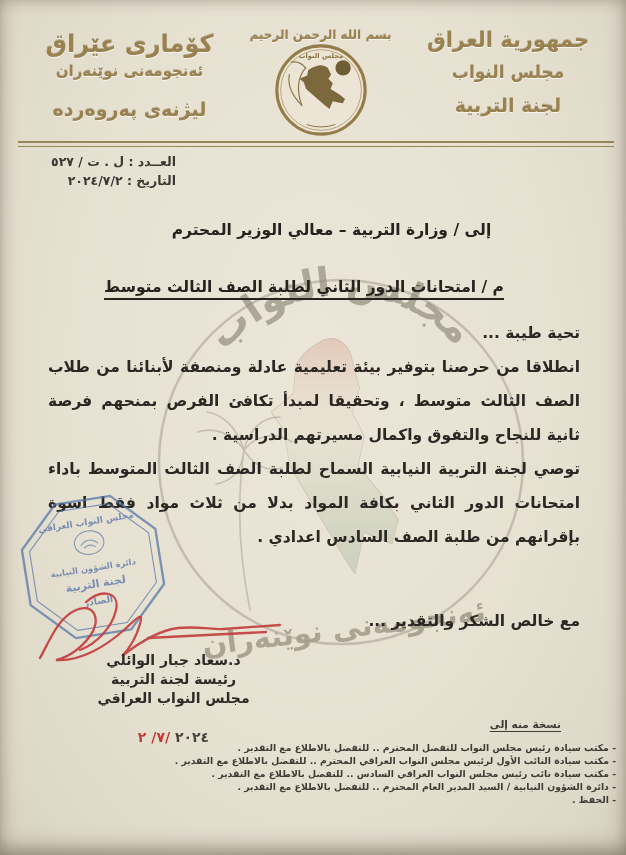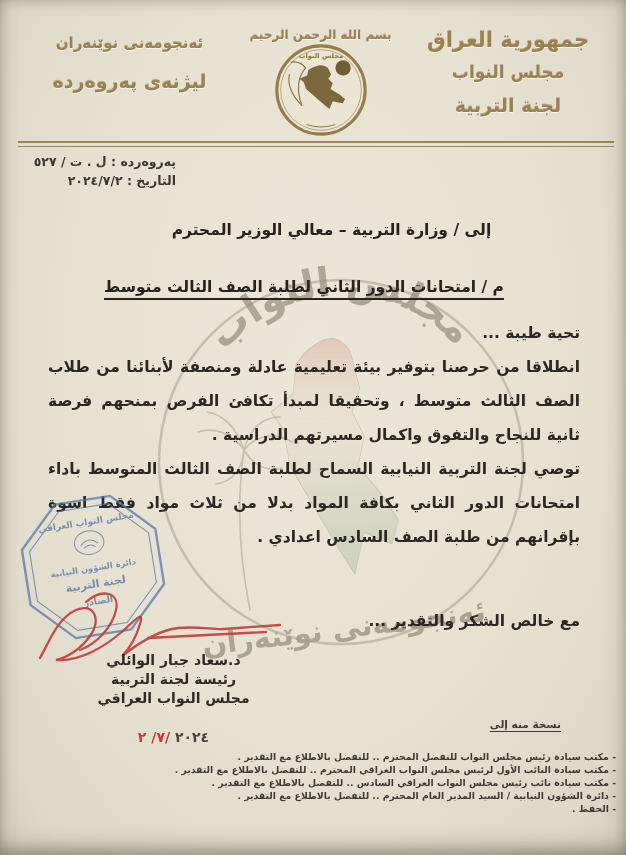--- a/index.html
+++ b/index.html
@@ -45,21 +45,21 @@
   .closing span{display:inline-block; margin-left:25px;margin-top:48px;}
   
   .sig-svg{left:28px; top:580px; z-index:4;}
   .signblock{left:66px; top:651px; width:215px; text-align:center; font-size:14px; font-weight:bold;
     color:#2e2b27; line-height:19px; z-index:4;}
   .sig-date{direction:ltr; font-size:14px; margin-top:20px; font-weight:bold;}
   .sig-date .yr{color:#4a443d;}
   .sig-date .hand{color:#c03a3a;}
   
   .cc{right:10px; top:718px; width:455px; font-weight:bold; color:#3f3b35; z-index:2;}
-  .cc-head{font-size:10.5px; text-decoration:underline; text-underline-offset:3px; margin-right:55px; margin-bottom:20px;}
+  .cc-head{font-size:10.5px; text-decoration:underline; text-underline-offset:3px; margin-right:55px; margin-bottom:11px;}
   .cc-item{font-size:9.3px; line-height:13px; text-align:right;}
   .cc-item::before{content:"-  "; font-weight:bold;}
   
   .wm{left:0; top:0; z-index:1; pointer-events:none;}
   .stamp{left:14px; top:488px; z-index:3;}
 </style>
 </head>
 <body>
 
 <div class="page">
@@ -87,20 +87,21 @@
       <path d="M244 450 C257 434 277 432 292 442"></path>
       <path d="M244 450 C242 472 230 482 216 484"></path>
       <path d="M244 450 C254 467 270 472 282 468"></path>
     </g>
     <text x="345" y="638" transform="rotate(-7 345 638)" text-anchor="middle" font-size="29" font-weight="bold" fill="#a29a89" opacity="0.85">
       <tspan>ئەنجومەنی نوێنەران</tspan>
     </text>
   </svg>
 
   <div class="abs hdr-kurdish gold">
+    <div class="l1">كۆماری عێراق</div>
     <div class="l2">ئەنجومەنی نوێنەران</div>
     <div class="l3">لیژنەی پەروەردە</div>
   </div>
 
   <div class="abs basmala gold">بسم الله الرحمن الرحيم</div>
   <svg class="abs emblem" viewBox="0 0 100 100">
     <circle cx="50" cy="50" r="46" fill="#ece5d6" stroke="#947d4a" stroke-width="3.2"></circle>
     <circle cx="50" cy="50" r="42" fill="none" stroke="#a8925d" stroke-width="0.8"></circle>
     <text x="50" y="17" font-size="7" font-weight="bold" fill="#8a7340" text-anchor="middle">مجلس النواب</text>
     <path transform="translate(24,21) scale(0.58)" d="M22 14 Q30 8 40 6 Q50 4 57 10 L63 22 L58 30 L66 38 L62 48 L78 58 L88 66 L84 74 L74 72 L66 70 L60 84 L50 76 L18 48 L14 36 L6 30 L20 24 Z" fill="#7b683c"></path>
@@ -116,21 +117,21 @@
   <div class="abs hdr-arabic gold">
     <div class="l1">جمهورية العراق</div>
     <div class="l2">مجلس النواب</div>
     <div class="l3">لجنة التربية</div>
   </div>
 
   <div class="abs divider"></div>
 
   <div class="abs meta">
     <div>
-      <span>پەروەردە : ل . ت /</span>
+      <span>العــدد : ل . ت /</span>
       <span>٥٢٧</span>
     </div>
     <div>
       <span>التاريخ :</span>
       <span dir="ltr">٢٠٢٤/٧/٢</span>
     </div>
   </div>
 
   <div class="abs to-line">إلى / وزارة التربية – معالي الوزير المحترم</div>
   <div class="abs subject">م / امتحانات الدور الثاني لطلبة الصف الثالث متوسط</div>

